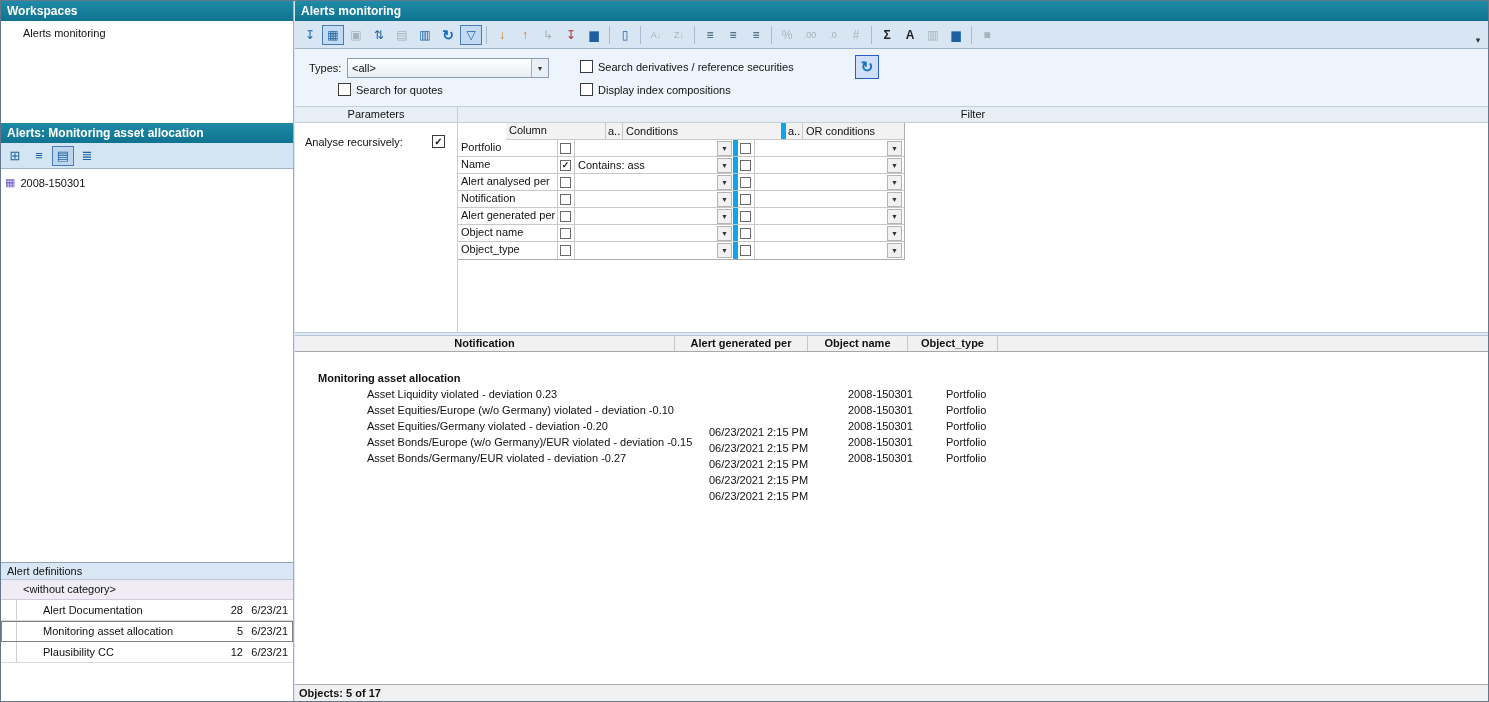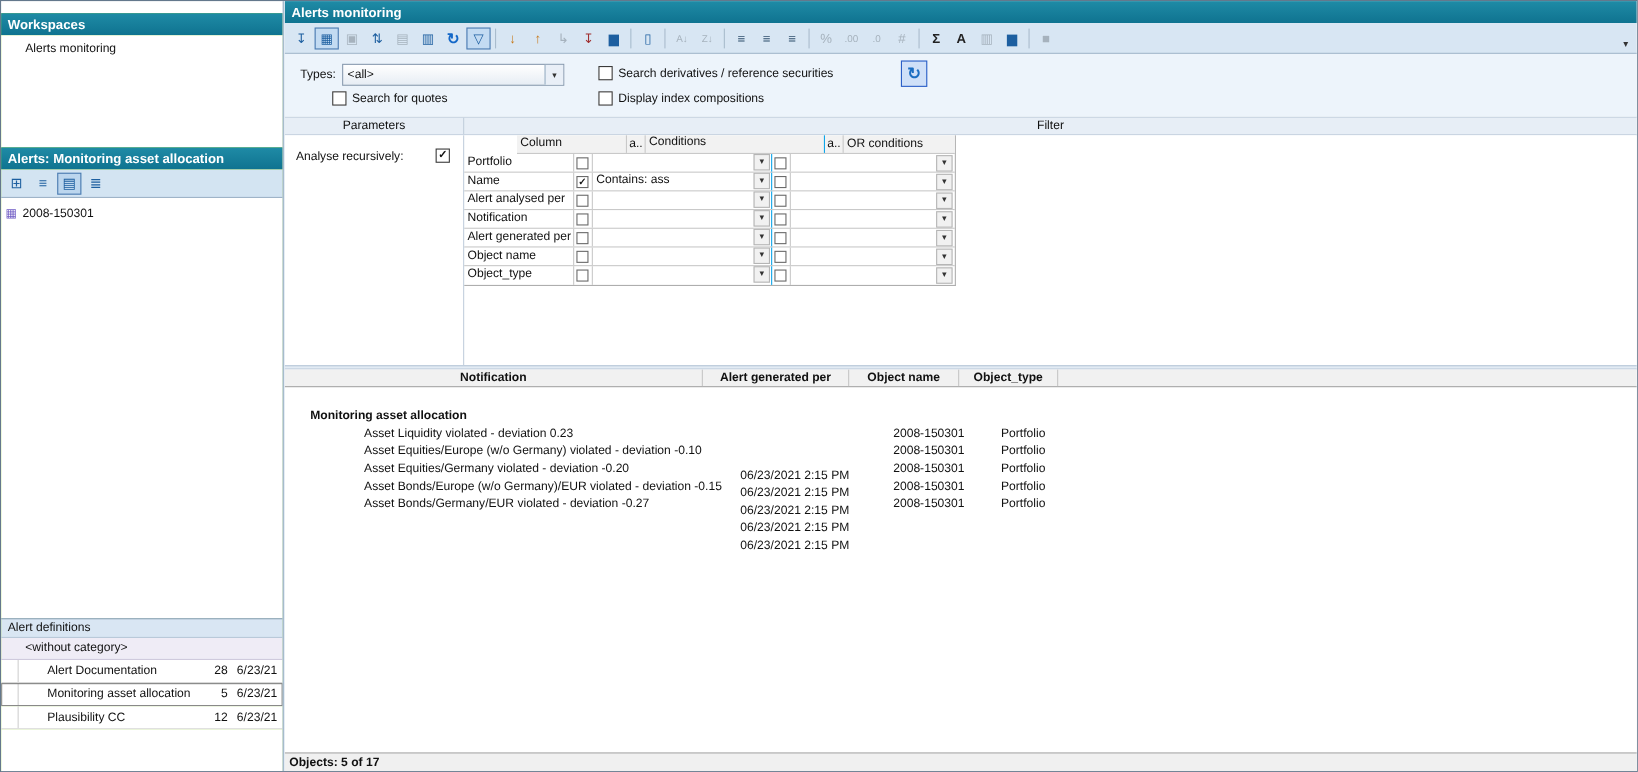--- a/index.html
+++ b/index.html
@@ -5,21 +5,21 @@
   * { margin:0; padding:0; box-sizing:border-box; }
   body { font-family:"Liberation Sans", sans-serif; font-size:11px; color:#111; background:#c8d4e0; }
   .window { width:1489px; height:702px; border:1px solid #64788c; background:#fff; display:flex; overflow:hidden; }
 
   
   .title-bar { height:20px; background:linear-gradient(180deg,#1f8ba6,#0f7390); color:#fff; font-weight:bold; font-size:12px; line-height:20px; padding-left:6px; flex:0 0 auto; white-space:nowrap; overflow:hidden; }
   .checkbox { display:flex; align-items:center; gap:5px; cursor:default; }
   .cb-box { width:13px; height:13px; border:1px solid #3a3a3a; background:#fff; display:flex; align-items:center; justify-content:center; font-size:10px; font-weight:bold; color:#111; line-height:1; flex:0 0 auto; }
 
   
-  .left-pane { width:256px; flex:0 0 auto; display:flex; flex-direction:column; background:#84cc16;margin-top:11px; }
+  .left-pane { width:292px; flex:0 0 auto; display:flex; flex-direction:column; background:#86efac; }
   .pane-splitter { width:2px; background:#dde7f1; border-left:1px solid #9ab0c4; flex:0 0 auto; }
   .workspace-list { height:102px; flex:0 0 auto; background:#fff; }
   .ws-item { padding:6px 4px 4px 22px; white-space:nowrap; }
   .mini-toolbar { height:26px; flex:0 0 auto; background:#d3e4f2; border-bottom:1px solid #9fb4c8; display:flex; align-items:center; padding:2px 3px; gap:2px; }
   .mini-icon { width:22px; height:20px; display:flex; align-items:center; justify-content:center; font-size:13px; color:#1d5fa0; border:1px solid transparent; }
   .mini-icon.selected { background:#bcd6ee; border:1px solid #4a7ab0; }
   .tree { flex:1 1 auto; background:#fff; padding-top:5px; overflow:hidden; }
   .tree-item { display:flex; align-items:center; gap:5px; padding:2px 4px; white-space:nowrap; }
   .tree-icon { color:#6f5bc4; font-size:11px; }
   .alertdef-header { height:18px; flex:0 0 auto; background:#d9e6f3; border-top:1px solid #8fa5ba; border-bottom:1px solid #b9c9d9; line-height:16px; padding-left:6px; }
@@ -66,21 +66,21 @@
   .analyse-label { position:absolute; left:10px; top:13px; }
   .analyse-cb { position:absolute; right:12px; top:12px; }
 
   .filter-col { flex:1 1 auto; min-width:0; }
   .cond-grid { width:447px; border-right:1px solid #aeaeae; border-bottom:1px solid #aeaeae; }
   .cg-row { display:flex; height:17px; border-bottom:1px solid #c9c9c9; align-items:stretch; }
   .cg-row:last-child { border-bottom:none; }
   .cg-header { background:#f2f2f2;margin-left:48px; }
   .cg-c1 { width:100px; flex:0 0 auto; border-right:1px solid #c9c9c9; padding:1px 3px; white-space:nowrap; overflow:hidden; }
   .cg-c2 { width:17px; flex:0 0 auto; border-right:1px solid #c9c9c9; display:flex; align-items:center; padding-left:2px; white-space:nowrap; overflow:hidden; }
-  .cg-c3 { width:163px; flex:0 0 auto; border-right:1px solid #0ea5e9; display:flex; }
+  .cg-c3 { width:163px; flex:0 0 auto; border-right:5px solid #0ea5e9; display:flex; align-items:center; }
   .cg-c5 { width:148px; flex:0 0 auto; display:flex; align-items:center;justify-content:center; }
   .cg-text { flex:1 1 auto; padding-left:3px; white-space:nowrap; overflow:hidden; }
   .cg-dd { width:15px; height:15px; margin:0 1px 0 auto; background:#f1f1f1; border:1px solid #b5b5b5; font-size:7px; color:#333; display:flex; align-items:center; justify-content:center; flex:0 0 auto; }
   .cg-cb { width:11px; height:11px; border:1px solid #6a6a6a; background:#fff; display:flex; align-items:center; justify-content:center; font-size:9px; font-weight:bold; color:#111; line-height:1; }
 
   .h-splitter { height:4px; flex:0 0 auto; background:#e2ebf4; border-top:1px solid #b6c6d6; border-bottom:1px solid #b6c6d6; }
 
   .results { flex:1 1 auto; display:flex; flex-direction:column; background:#fff; min-height:0; }
   .res-header { height:16px; flex:0 0 auto; display:flex; background:#f1f1f1; border-bottom:1px solid #a8a8a8; font-weight:bold; }
   .res-header > div { border-right:1px solid #c6c6c6; text-align:center; line-height:15px; white-space:nowrap; overflow:hidden; }

